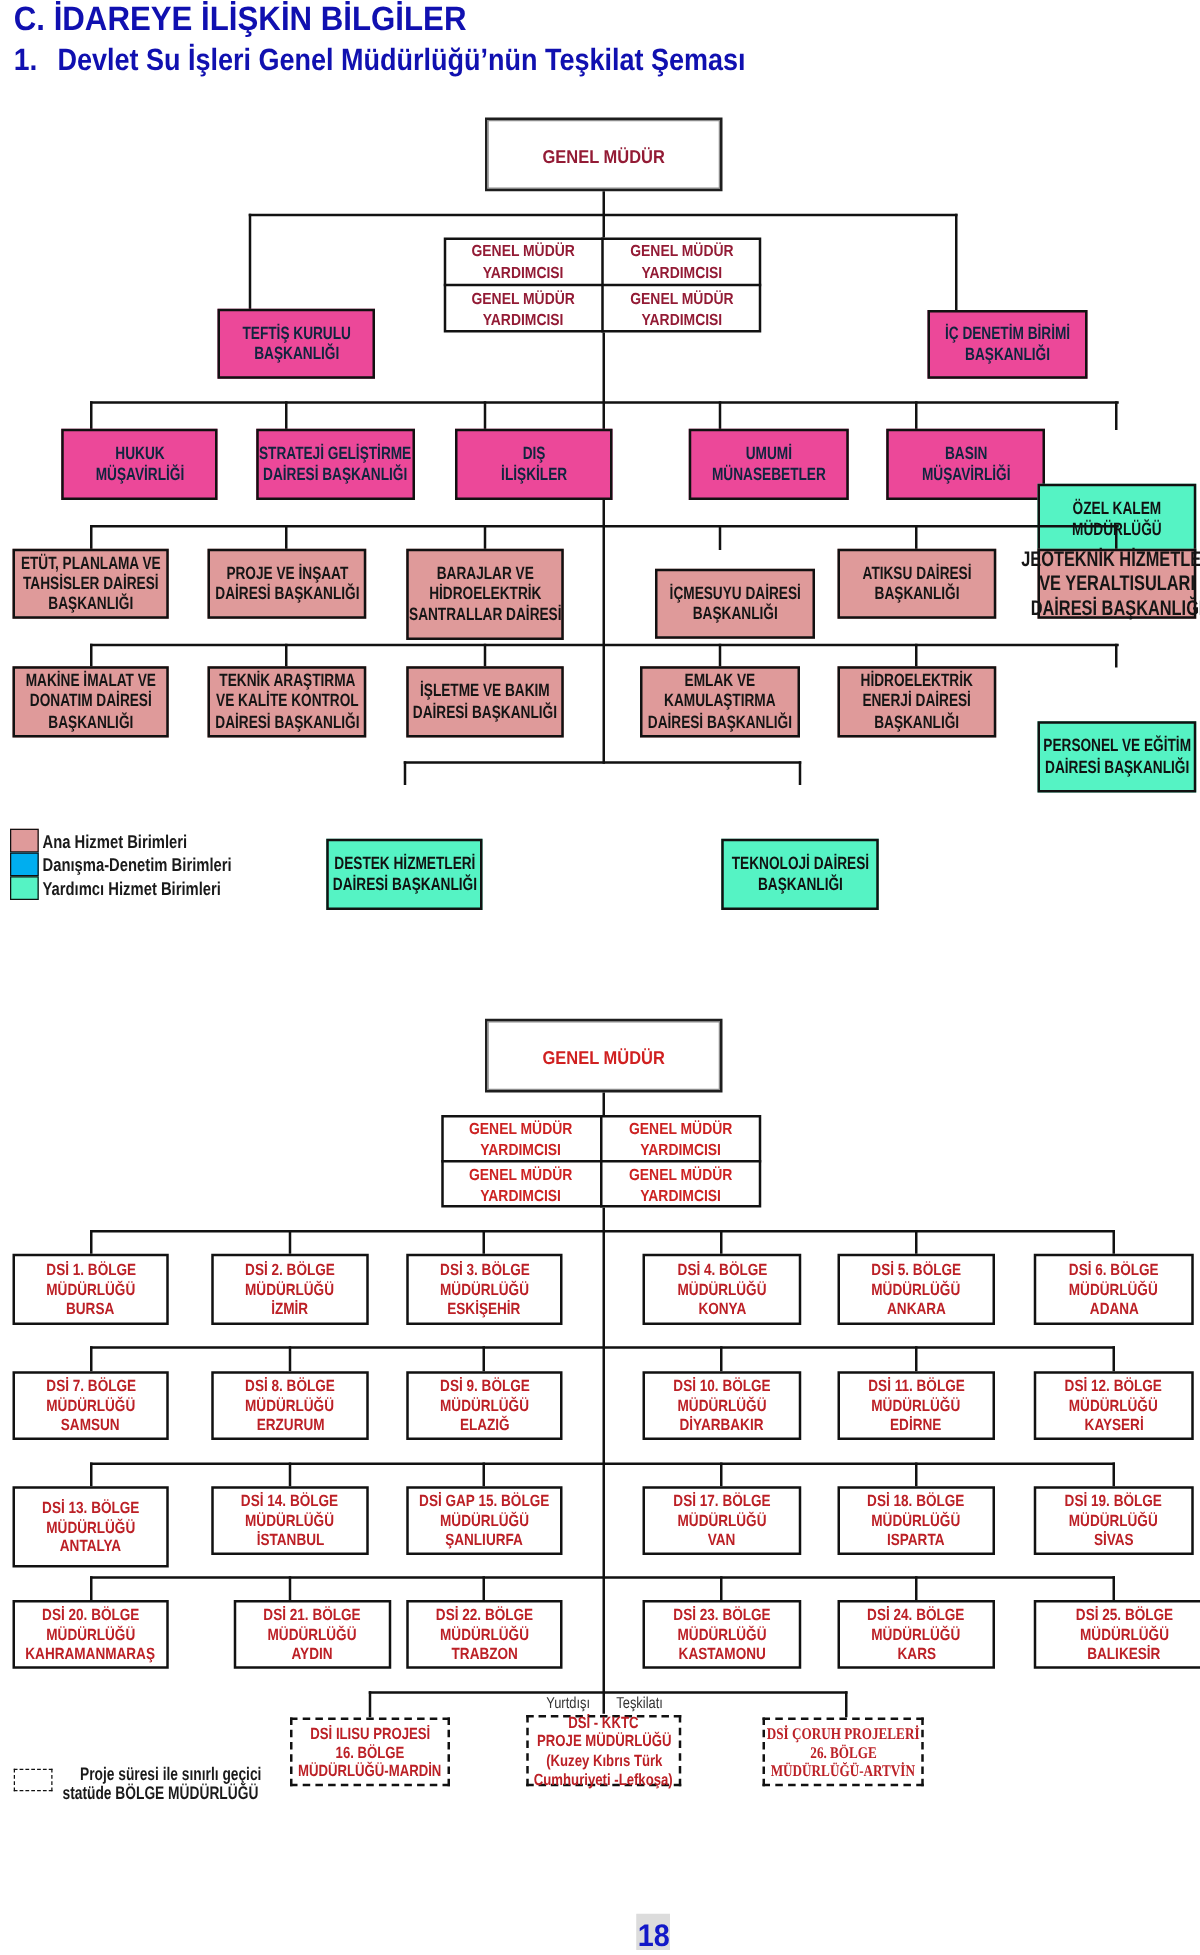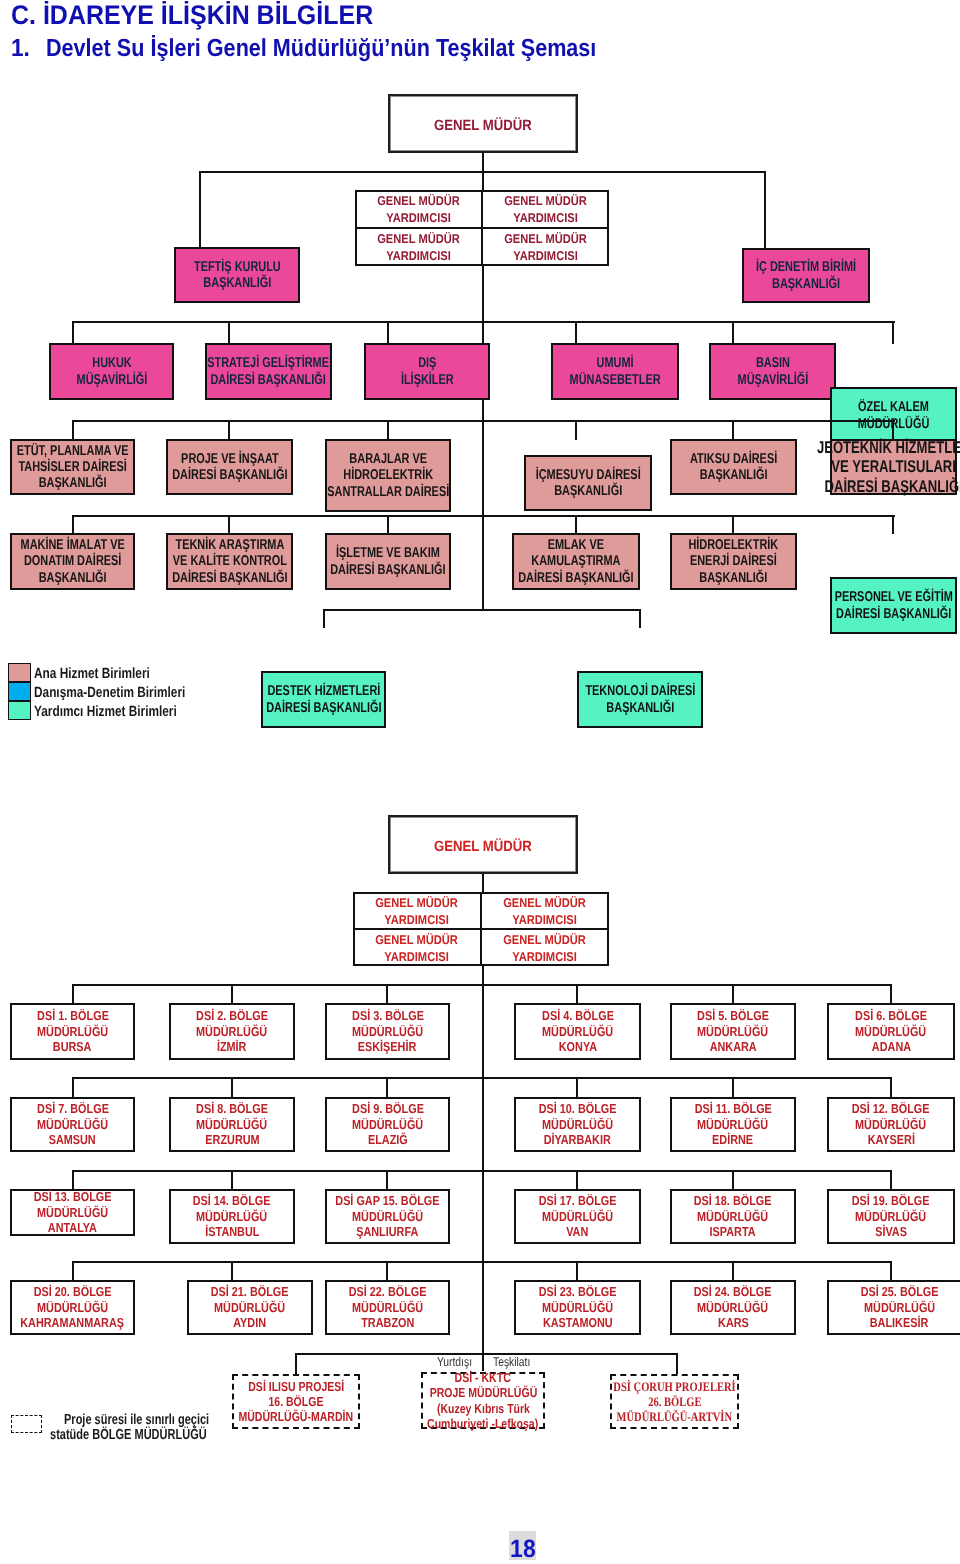--- a/index.html
+++ b/index.html
@@ -374,21 +374,21 @@
 <span>EDİRNE</span>
 </div>
 <div class="ln vln" style="left:890px;top:1077px;height:21px;"></div>
 <div class="rg" style="left:827px;top:1097px;width:128px;height:55px;">
 <span>DSİ 12. BÖLGE</span>
 <span>MÜDÜRLÜĞÜ</span>
 <span>KAYSERİ</span>
 </div>
 <div class="ln hln" style="left:72px;top:1170px;width:820px;"></div>
 <div class="ln vln" style="left:72px;top:1170px;height:20px;"></div>
-<div class="rg" style="left:10px;top:1189px;width:125px;height:47px;">
+<div class="rg" style="left:10px;top:1189px;width:125px;height:65px;">
 <span>DSİ 13. BÖLGE</span>
 <span>MÜDÜRLÜĞÜ</span>
 <span>ANTALYA</span>
 </div>
 <div class="ln vln" style="left:231px;top:1170px;height:20px;"></div>
 <div class="rg" style="left:169px;top:1189px;width:126px;height:55px;">
 <span>DSİ 14. BÖLGE</span>
 <span>MÜDÜRLÜĞÜ</span>
 <span>İSTANBUL</span>
 </div>

